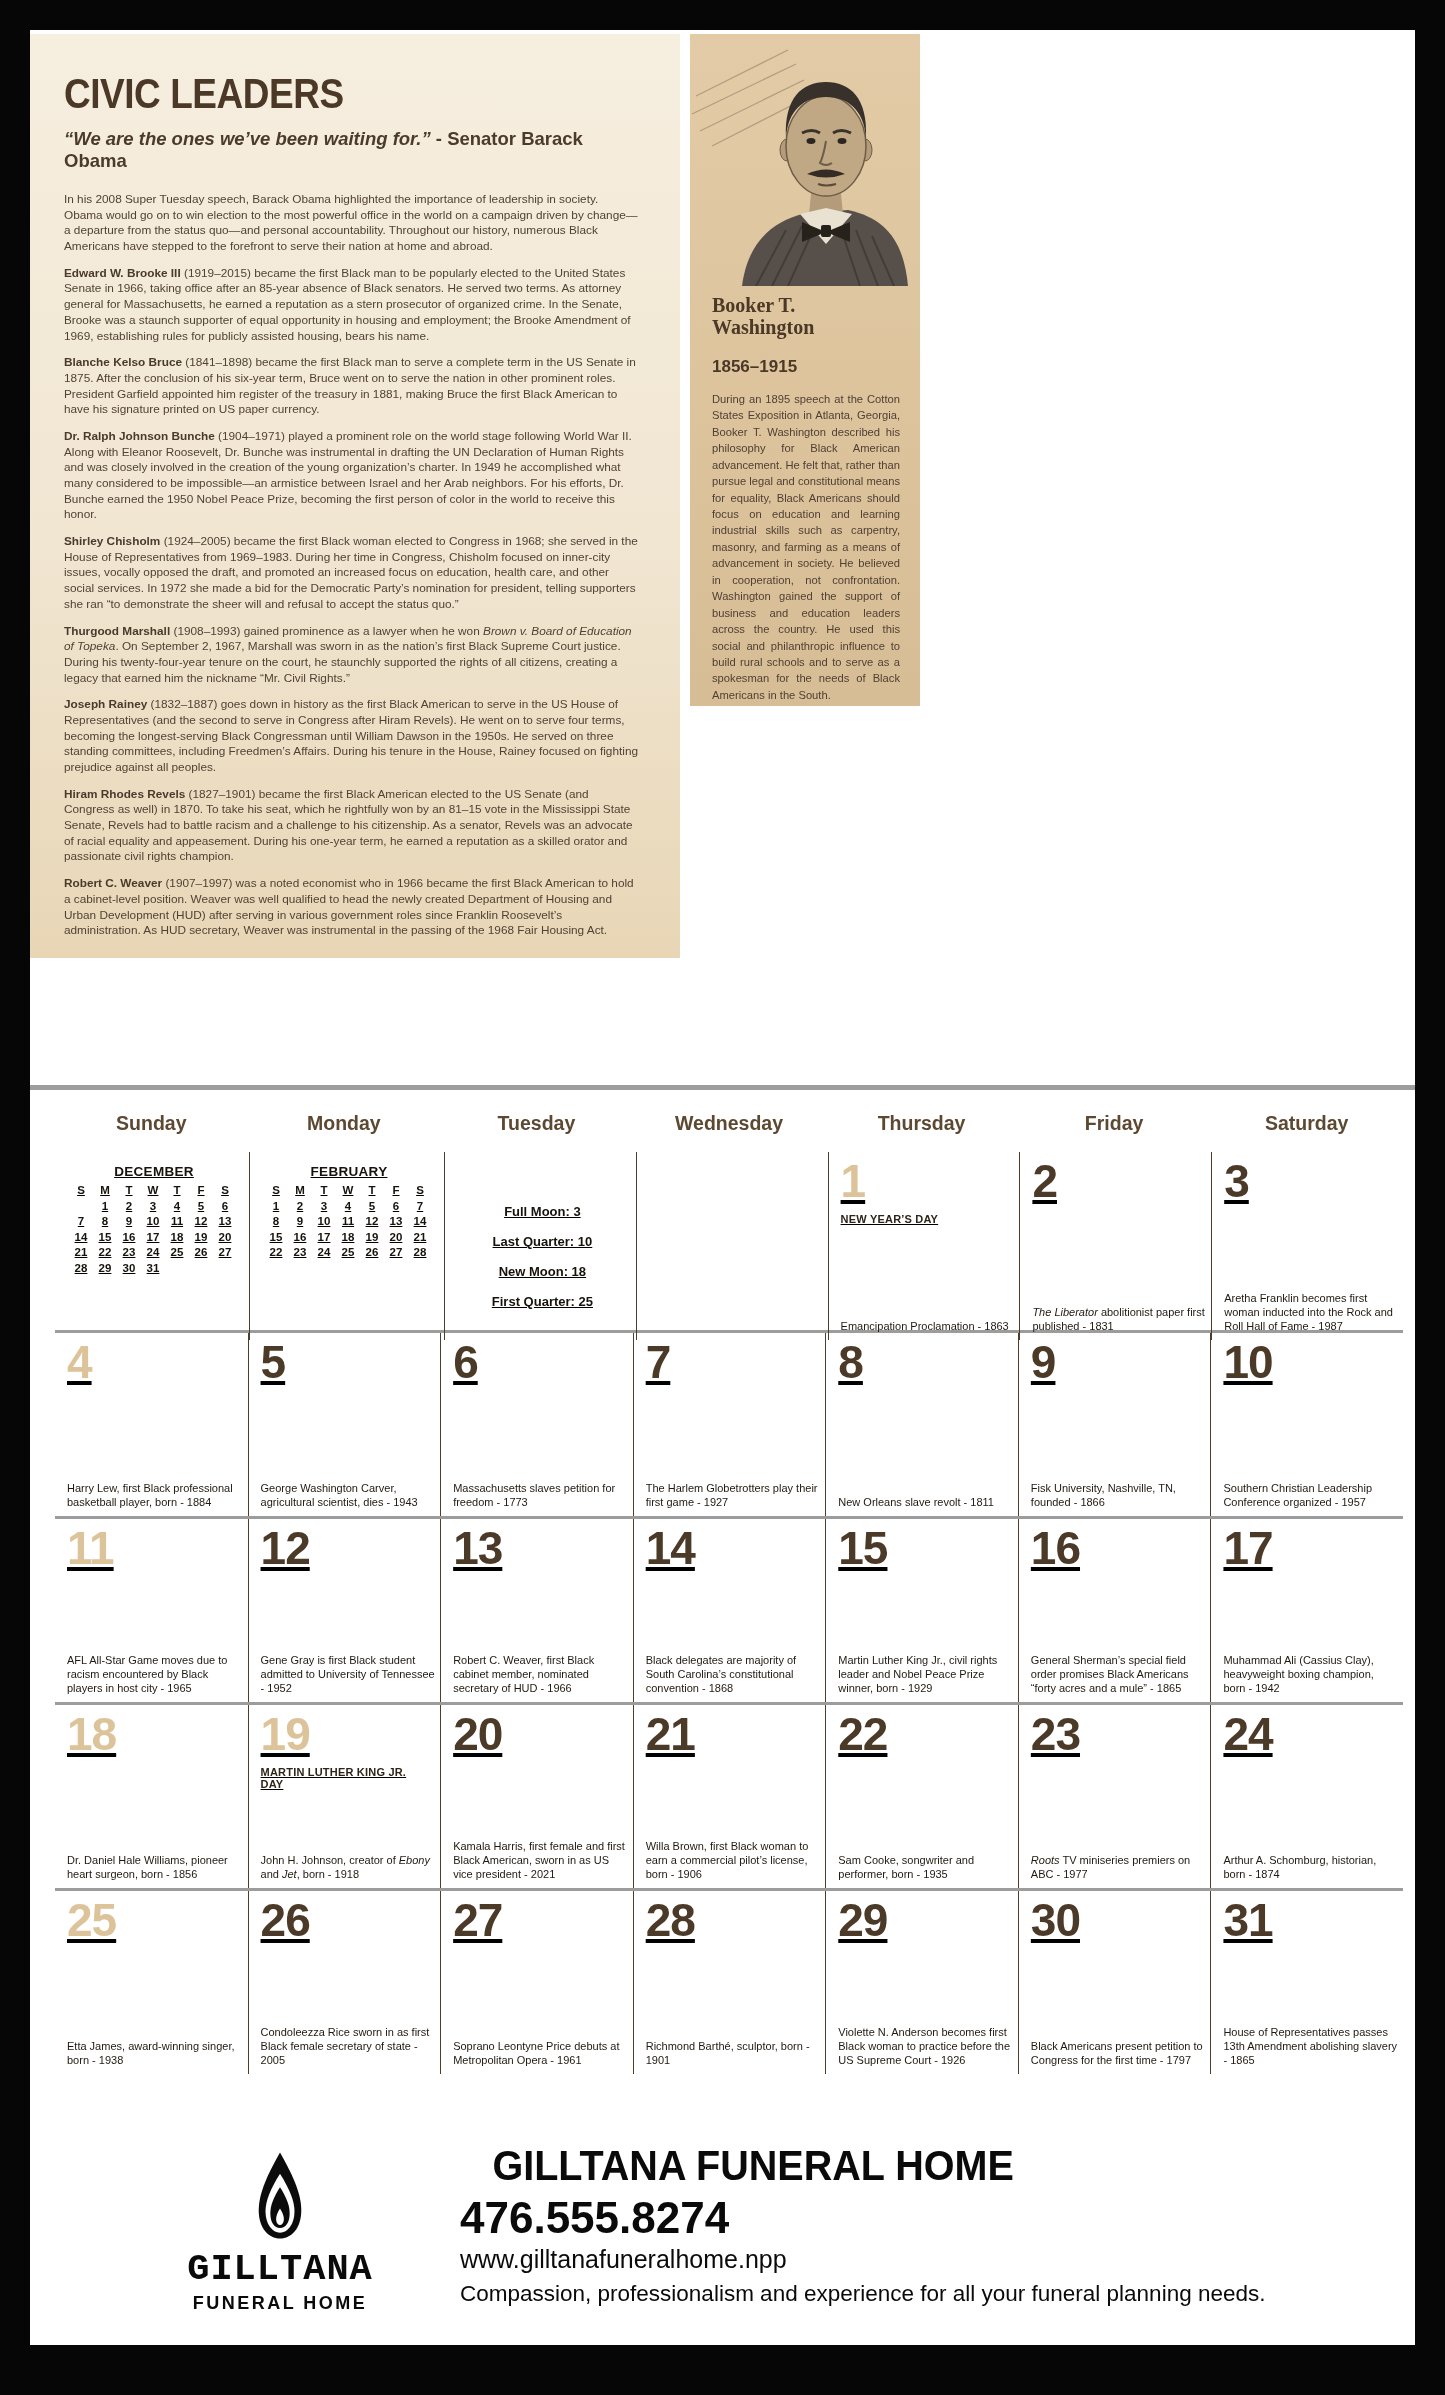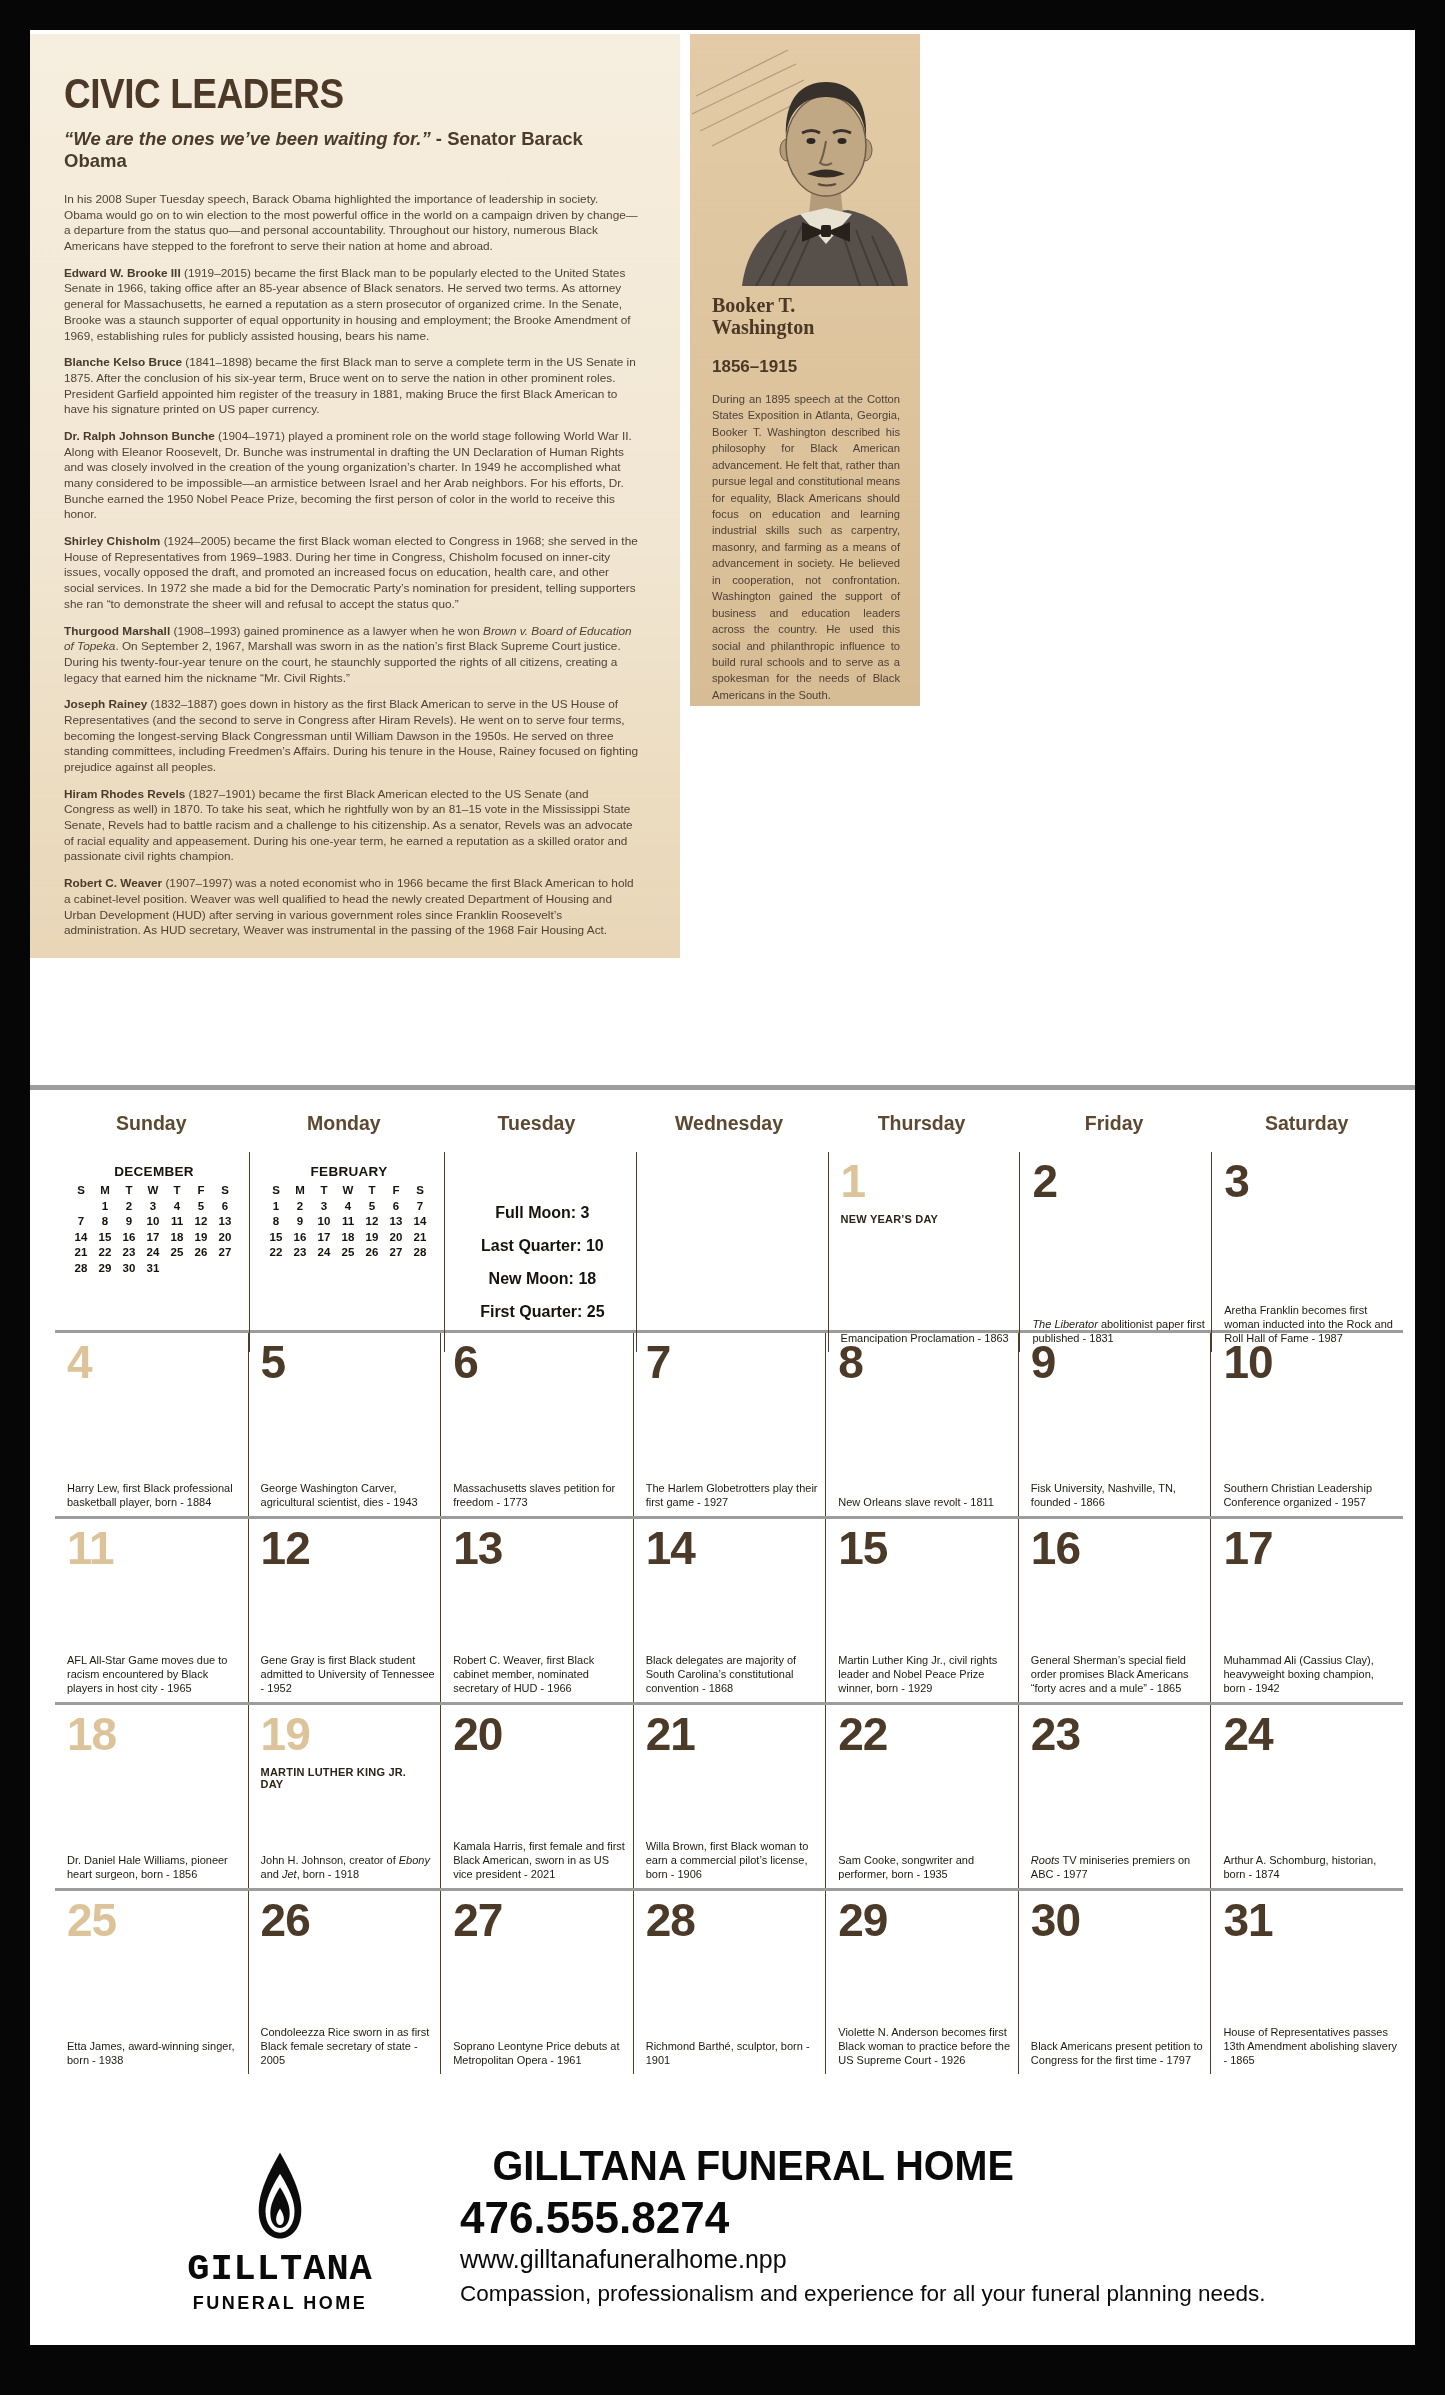--- a/index.html
+++ b/index.html
@@ -66,37 +66,37 @@
   
   .day-headers {
     position: absolute; left: 25px; right: 12px; top: 1082px;
     display: grid; grid-template-columns: repeat(7, 1fr);
   }
   .dayhead { text-align: center; font-size: 19.5px; font-weight: 700; color: #5d4831; }
 
   .calendar-grid { position: absolute; left: 25px; right: 12px; top: 1122px; }
   .cal-row { display: grid; grid-template-columns: repeat(7, 1fr); height: 186px; border-top: 3px solid #9c9c9c; }
   .cal-row.first { height: 178px; border-top: none; }
-  .cell { position: relative; padding: 8px 8px 16px 12px; }
+  .cell { position: relative; padding: 8px 8px 16px 12px; text-decoration: underline; }
   .cal-row .cell + .cell { border-left: 1.5px solid #4e3d2d; }
 
   .daynum { font-size: 46px; font-weight: 700; line-height: 0.95; letter-spacing: -1px; color: #4c3a28; }
   .daynum.tan { color: #ddc39a; }
   .holiday { margin-top: 9px; font-size: 11px; font-weight: 700; letter-spacing: 0.2px; color: #2e2418; }
   .event { position: absolute; left: 12px; right: 5px; bottom: 7px; font-size: 11px; line-height: 1.28; color: #201910; }
   .event i { font-style: italic; }
 
   .mini { padding-top: 4px; }
   .mini-title { width: 174px; text-align: center; font-size: 13.5px; font-weight: 700; letter-spacing: 0.3px; color: #17120c; }
   .mini-grid {
     display: grid; grid-template-columns: repeat(7, 24px); justify-content: start; justify-items: center;
     margin-top: 4px; margin-left: 2px;
     font-size: 11.5px; font-weight: 700; color: #17120c; line-height: 15.5px;
   }
-  .moon-block { margin-top: 44px; text-align: center; font-size: 16px; font-weight: 700; color: #17120c; }
+  .moon-block { margin-top: 44px; text-align: center; font-size: 13px; font-weight: 700; color: #17120c; }
   .moon-block div { margin-bottom: 15px; }
 
   
   .logo { position: absolute; left: 115px; top: 2122px; width: 270px; text-align: center; }
   .logo-brand { font-family: Liberation Mono, monospace; font-size: 37px; font-weight: 700; letter-spacing: 1px; color: #0a0a0a; margin-top: 4px; }
   .logo-sub { font-size: 18px; font-weight: 700; letter-spacing: 2.5px; color: #0a0a0a; margin-top: 3px; }
   .ad { position: absolute; left: 430px; width: 810px; top: 2114px; text-align: left; color: #0a0a0a; }
   .ad-title { font-size: 43px; font-weight: 700; line-height: 1.02; transform: scaleX(0.92); transform-origin: center; white-space: nowrap; }
   .ad-addr { font-size: 23px; margin-top: 5px; }
   .ad-phone { font-size: 44px; font-weight: 700; margin-top: 5px; }

